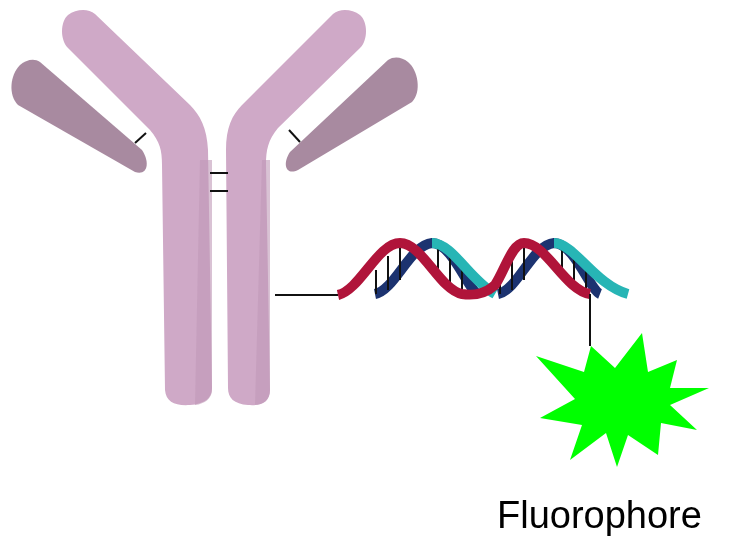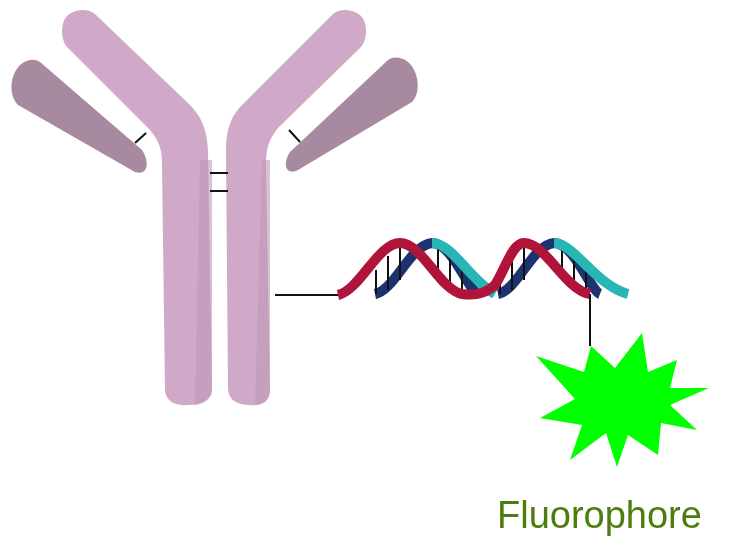--- a/index.html
+++ b/index.html
@@ -1,18 +1,18 @@
 <!DOCTYPE html>
 <html><head>
 <meta charset="utf-8">
 <style>
   html,body{margin:0;padding:0;background:#ffffff;}
   .canvas{position:relative;width:729px;height:548px;overflow:hidden;background:#ffffff;}
   svg{position:absolute;left:0;top:0;}
-  .label{position:absolute;left:497px;top:496px;font-family:"Liberation Sans",sans-serif;font-size:38px;color:#4d7c0f;line-height:1;}
+  .label{position:absolute;left:497px;top:496px;font-family:"Liberation Sans",sans-serif;font-size:38px;color:#000000;line-height:1;}
 </style>
 </head>
 <body>
 
 <div class="canvas">
   <svg width="729" height="548" viewBox="0 0 729 548">
 
     <g>
 
       <path d="M20,65 C10,75 8,95 18,105 L135,172 C148,176 150,162 142,150 L40,62 C34,58 26,60 20,65 Z" fill="#a88aa0"></path>

